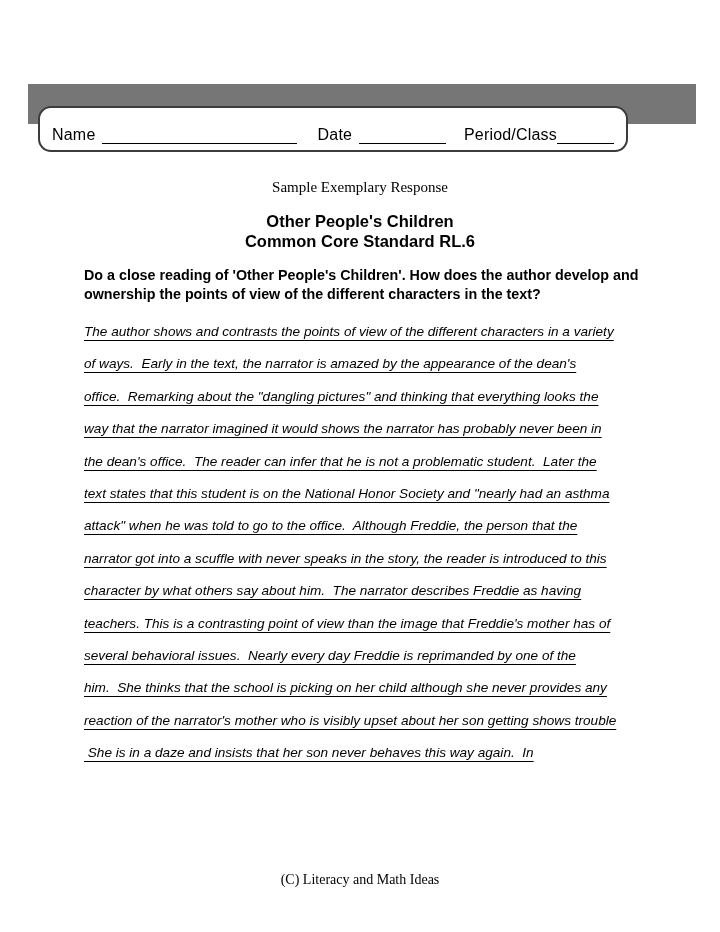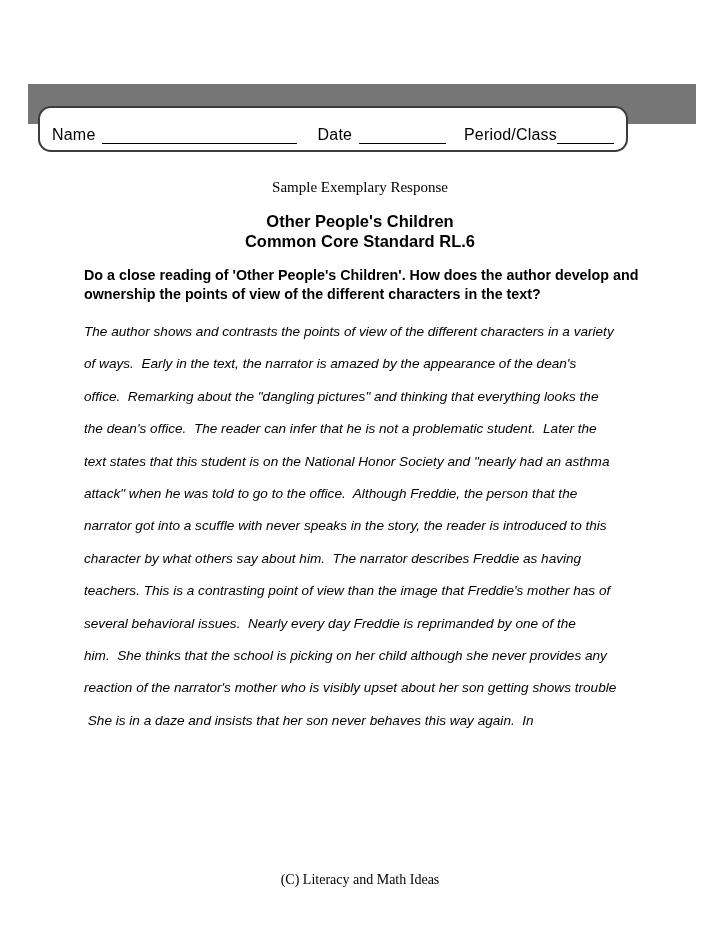--- a/index.html
+++ b/index.html
@@ -108,20 +108,21 @@
     top: 316px;
     width: 570px;
   }
   .resp-line {
     font-size: 13.6px;
     font-style: italic;
     line-height: 32.4px;
     white-space: pre;
   }
   .resp-line span {
+    text-decoration: underline;
     text-underline-offset: 4px;
     text-align: center;
   }
 
   
   .footer {
     position: absolute;
     left: 0;
     top: 872px;
     width: 720px;
@@ -158,20 +159,21 @@
   <div>Other People's Children</div>
   <div>Common Core Standard RL.6</div>
 </div>
 
 <div class="question">Do a close reading of 'Other People's Children'.  How does the author develop and ownership the points of view of the different characters in the text?</div>
 
 <div class="response" id="response-body">
     <div class="resp-line"><span>The author shows and contrasts the points of view of the different characters in a variety</span></div>
     <div class="resp-line"><span>of ways.  Early in the text, the narrator is amazed by the appearance of the dean's</span></div>
     <div class="resp-line"><span>office.  Remarking about the "dangling pictures" and thinking that everything looks the</span></div>
+    <div class="resp-line"><span>way that the narrator imagined it would shows the narrator has probably never been in</span></div>
     <div class="resp-line"><span>the dean's office.  The reader can infer that he is not a problematic student.  Later the</span></div>
     <div class="resp-line"><span>text states that this student is on the National Honor Society and "nearly had an asthma</span></div>
     <div class="resp-line"><span>attack" when he was told to go to the office.  Although Freddie, the person that the</span></div>
     <div class="resp-line"><span>narrator got into a scuffle with never speaks in the story, the reader is introduced to this</span></div>
     <div class="resp-line"><span>character by what others say about him.  The narrator describes Freddie as having</span></div>
     <div class="resp-line"><span>teachers. This is a contrasting point of view than the image that Freddie's mother has of</span></div>
     <div class="resp-line"><span>several behavioral issues.  Nearly every day Freddie is reprimanded by one of the</span></div>
     <div class="resp-line"><span>him.  She thinks that the school is picking on her child although she never provides any</span></div>
     <div class="resp-line"><span>reaction of the narrator's mother who is visibly upset about her son getting shows trouble</span></div>
     <div class="resp-line"><span> She is in a daze and insists that her son never behaves this way again.  In</span></div>

